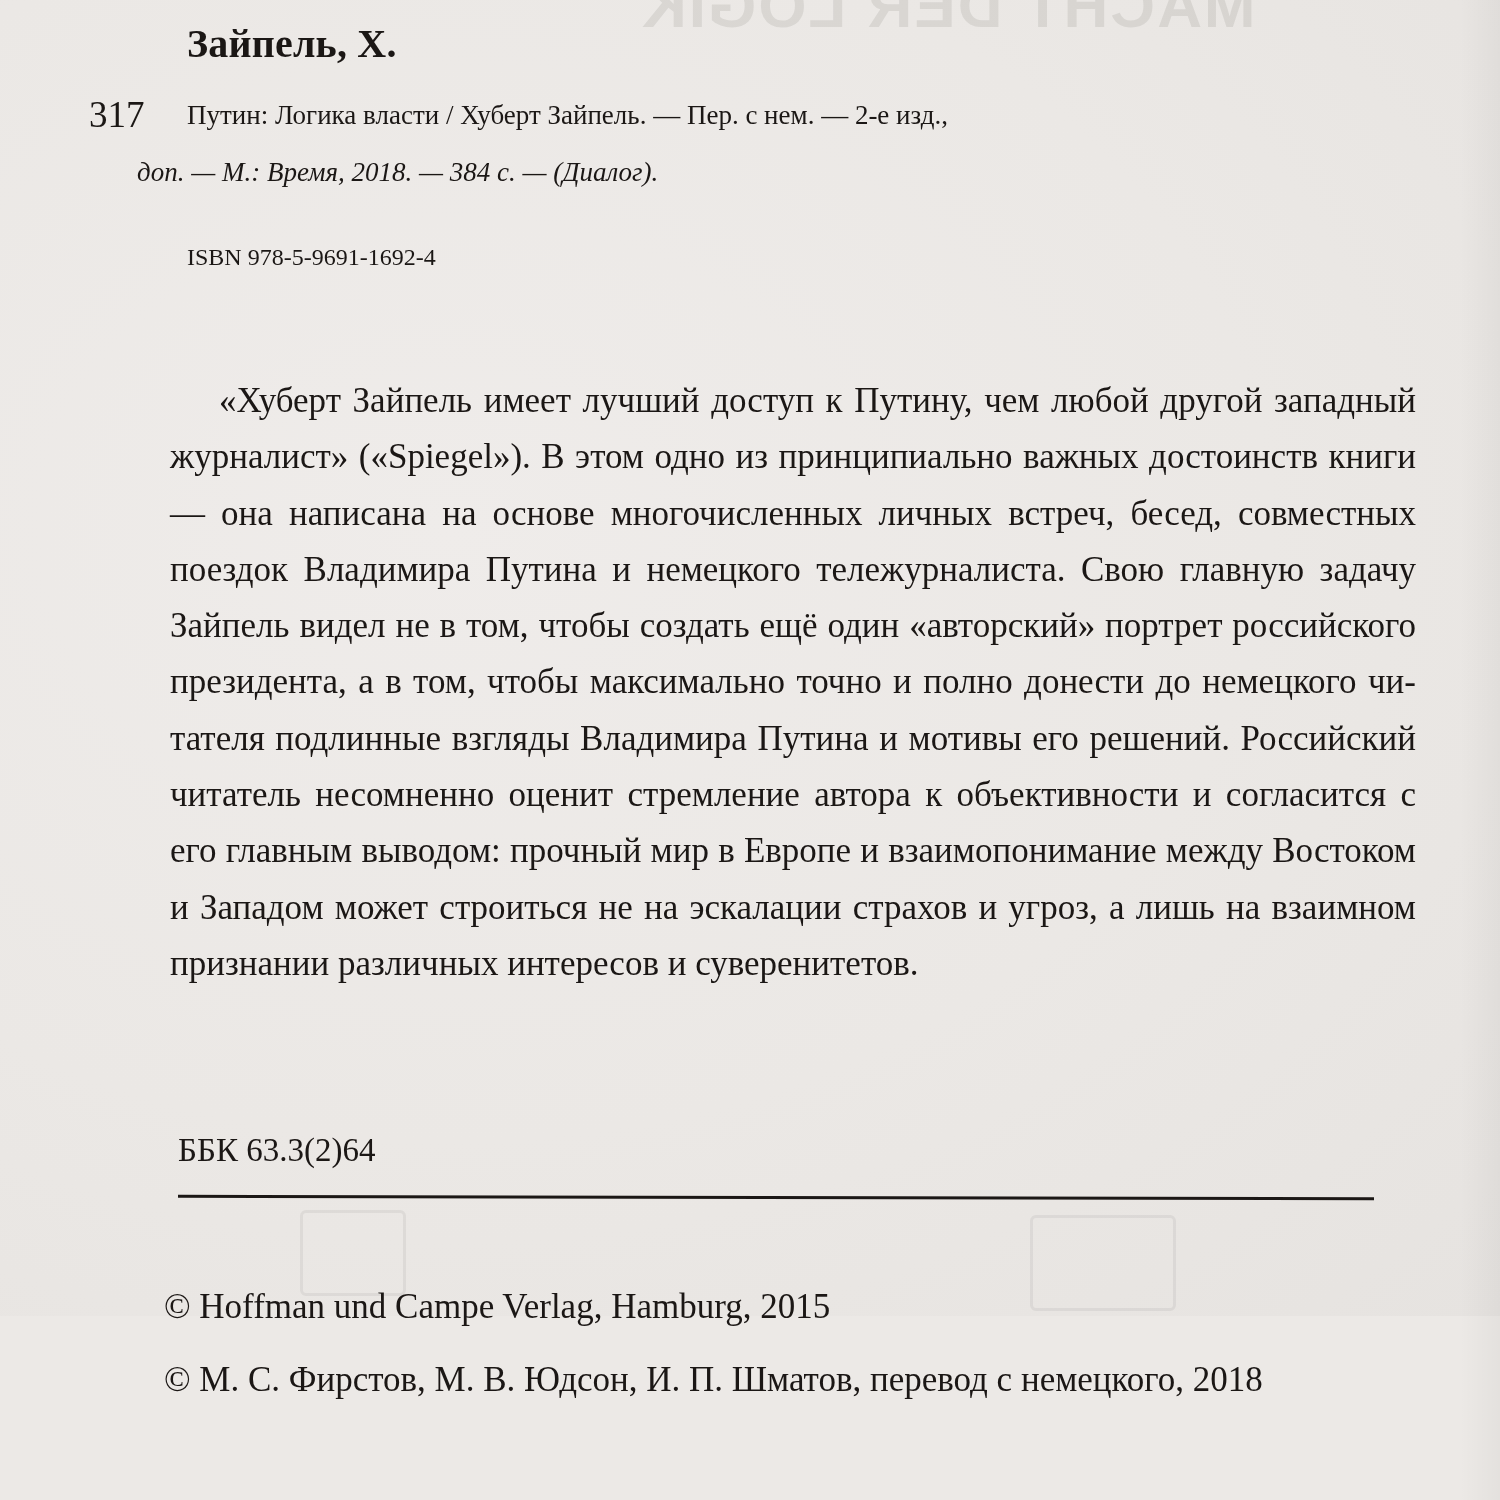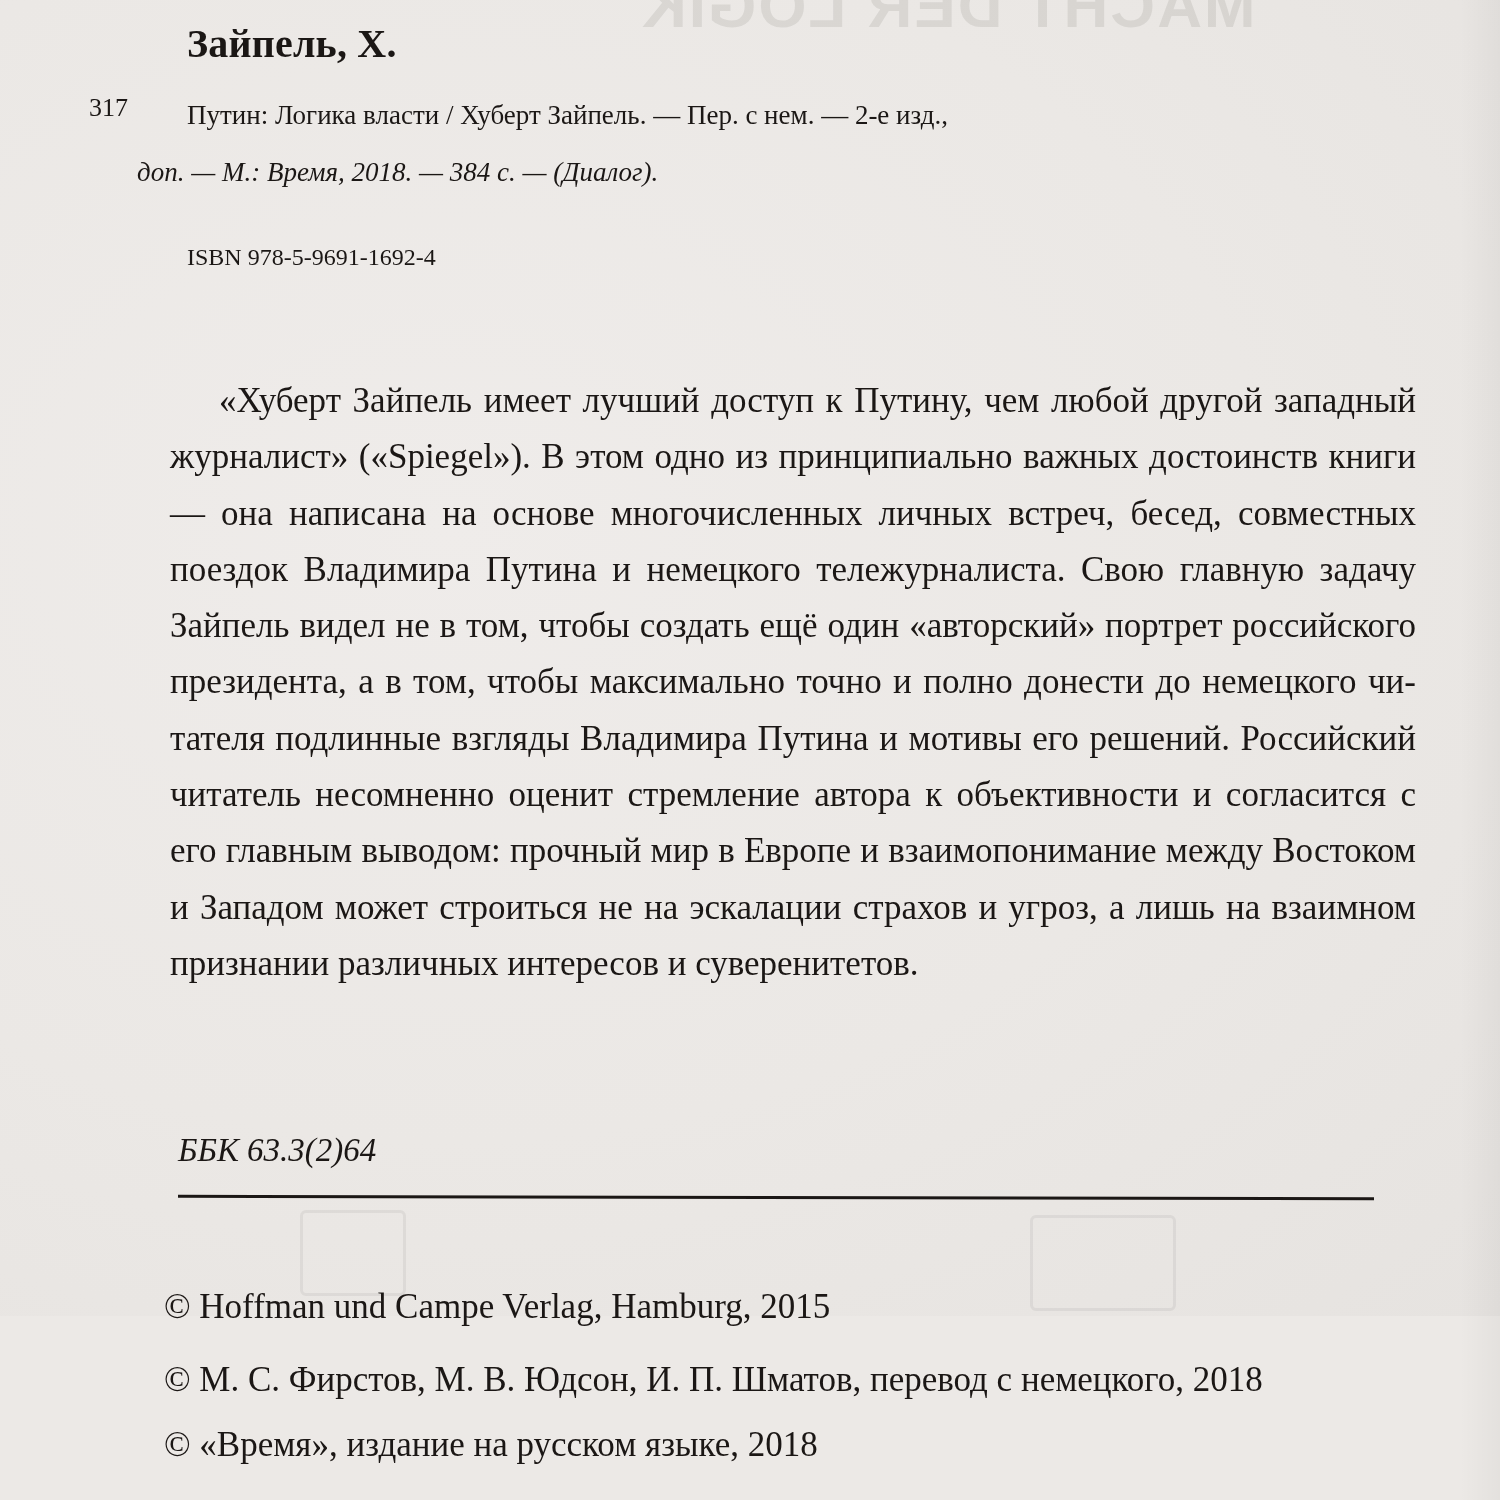--- a/index.html
+++ b/index.html
@@ -47,21 +47,21 @@
   .author {
     position: absolute;
     left: 187px; top: 20px;
     font-size: 40px;
     font-weight: bold;
     letter-spacing: 0.2px;
   }
   .udk {
     position: absolute;
     left: 89px; top: 93px;
-    font-size: 26px;
+    font-size: 37px;
   }
   .biblio {
     position: absolute;
     left: 187px; top: 87px;
     width: 1210px;
     font-size: 27px;
     line-height: 57px;
   }
   .biblio .line2 { display: block; margin-left: -50px; font-style: italic; }
   .isbn {
@@ -77,21 +77,20 @@
     line-height: 56.3px;
     text-align: justify;
     text-indent: 49px;
     hyphens: manual;
     margin-left: 38px;
   }
   .bbk {
     position: absolute;
     left: 178px; top: 1132px;
     font-size: 33px;
-    font-style: italic;
   }
   .rule {
     position: absolute;
     left: 178px; top: 1196px;
     width: 1196px;
     height: 3px;
     background: #1b1715;
     transform: rotate(0.12deg);
   }
   .copyright {
@@ -125,14 +124,13 @@
   <div class="isbn">ISBN 978-5-9691-1692-4</div>
 
   <p class="annotation">«Хуберт Зайпель имеет лучший доступ к Путину, чем любой дру­гой западный журналист» («Spiegel»). В этом одно из принципиально важных достоинств книги — она написана на основе многочисленных личных встреч, бесед, совместных поездок Владимира Путина и не­мецкого тележурналиста. Свою главную задачу Зайпель видел не в том, чтобы создать ещё один «авторский» портрет российского президента, а в том, чтобы максимально точно и полно донести до немецкого чи­тателя подлинные взгляды Владимира Путина и мотивы его решений. Российский читатель несомненно оценит стремление автора к объек­тивности и согласится с его главным выводом: прочный мир в Европе и взаимопонимание между Востоком и Западом может строиться не на эскалации страхов и угроз, а лишь на взаимном признании различных интересов и суверенитетов.</p>
 
   <div class="bbk">ББК 63.3(2)64</div>
 
   <div class="rule"></div>
 
   <div class="copyright c1">© Hoffman und Campe Verlag, Hamburg, 2015</div>
   <div class="copyright c2">© М. С. Фирстов, М. В. Юдсон, И. П. Шматов, перевод с немецкого, 2018</div>
-  <div class="copyright c3">© «Время», издание на русском языке, 2018</div>
 </div>
 
 </body></html>

